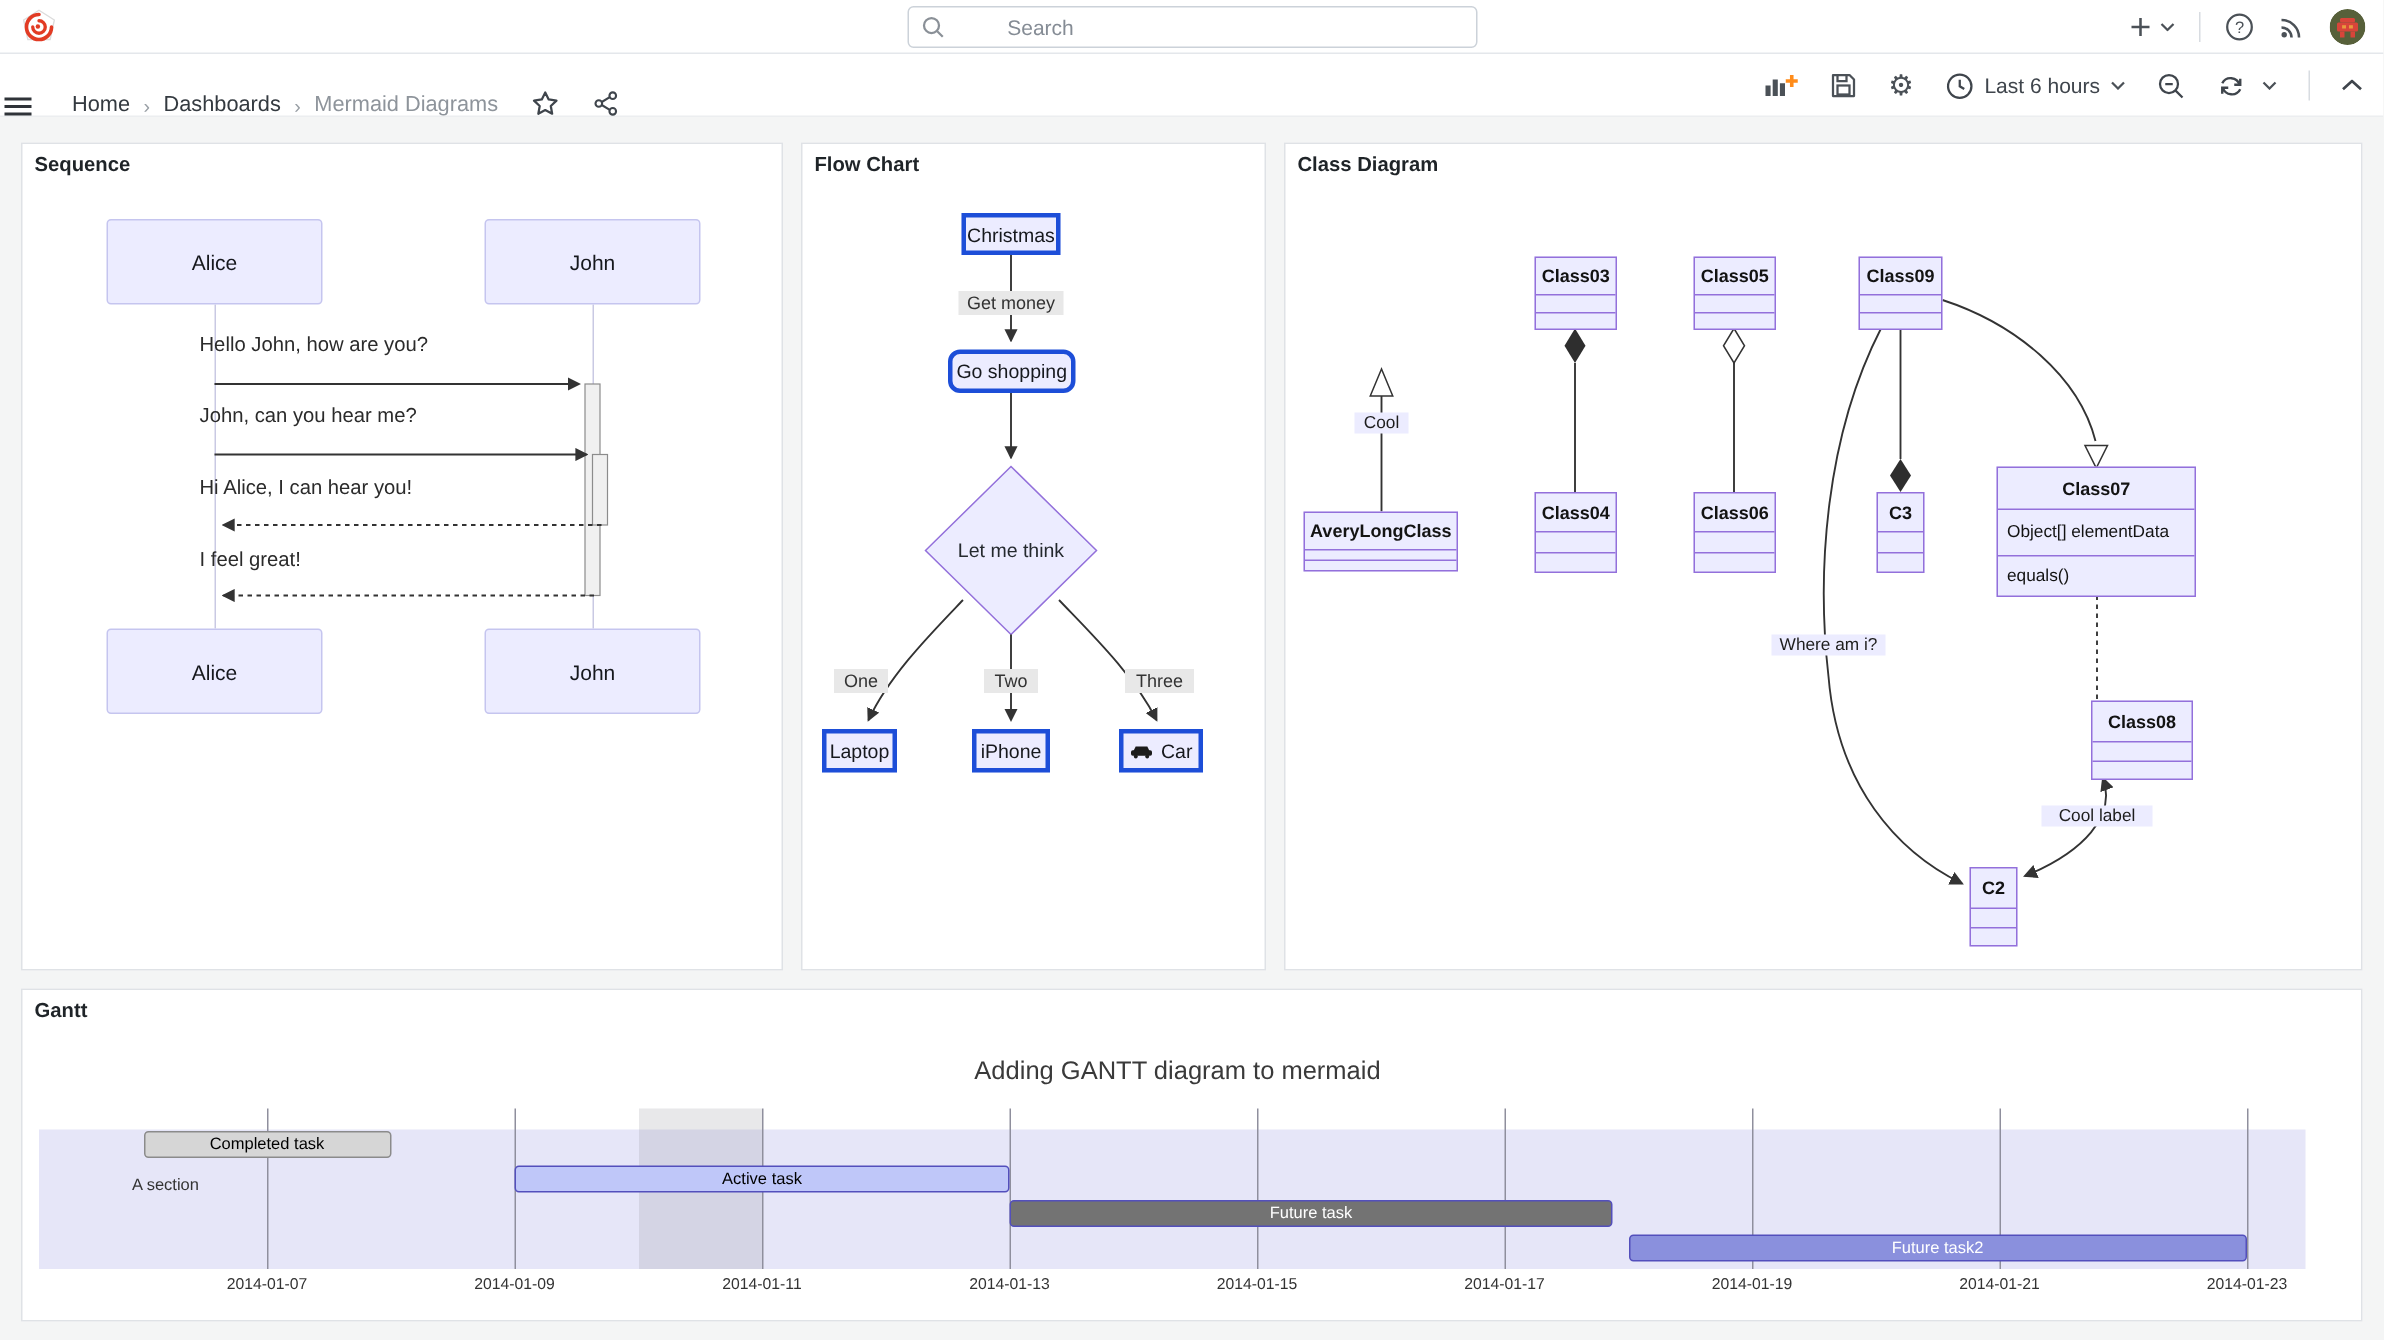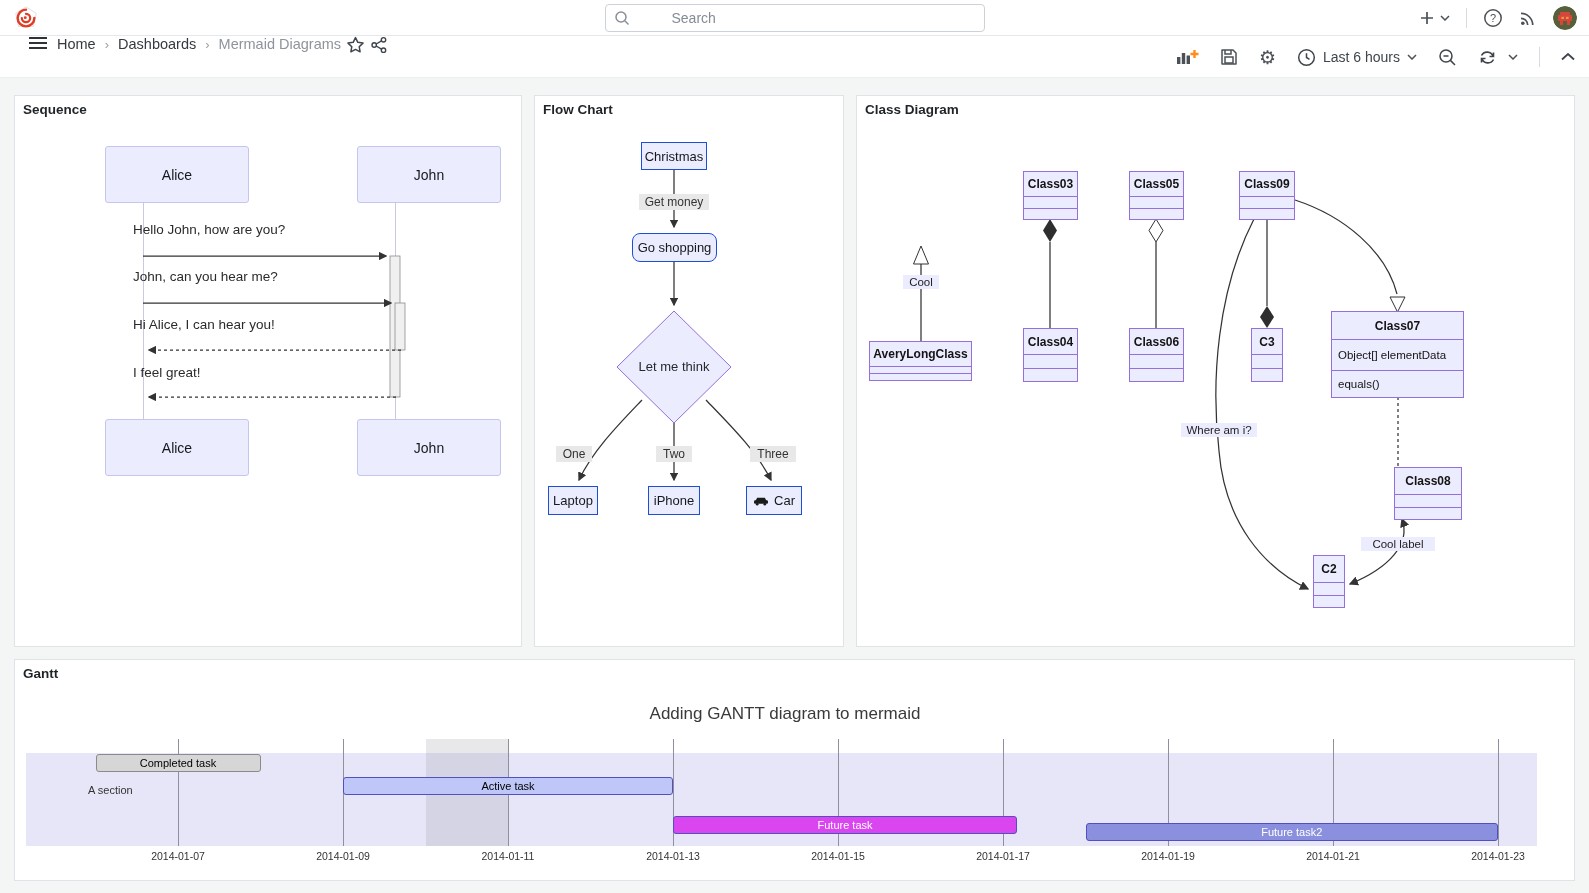--- a/index.html
+++ b/index.html
@@ -7,45 +7,45 @@
   body { font-family:"Liberation Sans", sans-serif; background:#f4f5f5; position:relative; color:#24292e; }
 
   
   .topbar { position:absolute; left:0; top:0; width:1589px; height:36px; background:#fff; border-bottom:1px solid #e4e7eb; z-index:5; }
   .navbar { position:absolute; left:0; top:36px; width:1589px; height:42px; background:#fff; border-bottom:1px solid #eceef0; z-index:5; }
   .logo { position:absolute; left:13px; top:5px; width:26px; height:26px; cursor:pointer; }
   .searchbox { position:absolute; left:50%; transform:translateX(-50%); top:4px; width:380px; height:28px; border:1px solid #ccd2d9; border-radius:4px; background:#fff; display:flex; align-items:center; padding:0 8px; gap:6px; }
   .searchbox input { border:none; outline:none; flex:1; font-size:14px; color:#3d4550; font-family:"Liberation Sans",sans-serif; background:transparent;margin-left:36px; }
   .searchbox input::placeholder { color:#858c95; }
   .top-right { position:absolute; right:12px; top:0; height:36px; display:flex; align-items:center; gap:16px; }
-  .nav-left { position:absolute; left:28px; top:0; height:42px; display:flex; align-items:flex-start; gap:9px; }
+  .nav-left { position:absolute; left:2px; top:0; height:42px; display:flex; align-items:flex-end; gap:26px; }
   .crumbs { display:flex; align-items:center; gap:9px; font-size:14.5px; }
   .crumb { color:#343a40; cursor:pointer; }
   .crumb.current { color:#8e949b; }
   .crumb-sep { color:#9aa0a6; font-size:13px; }
   .nav-right { position:absolute; right:14px; top:0; height:42px; display:flex; align-items:center; gap:21px; }
   .ibtn { display:flex; align-items:center; justify-content:center; cursor:pointer; background:none; border:none; padding:0; }
   .vdiv { width:1px; height:20px; background:#d8dce1; }
   .timepick { display:flex; align-items:center; gap:7px; cursor:pointer; }
   .timepick .tlabel { font-size:14px; color:#3f454c; }
   .gear-glyph { font-size:19px; color:#4b5157; line-height:1; }
   .avatar { width:24px; height:24px; border-radius:50%; overflow:hidden; cursor:pointer; }
 
   
   .panel { position:absolute; background:#fff; border:1px solid #dfe2e6; border-radius:0; }
   .ptitle { position:absolute; left:8px; top:6px; font-size:13.5px; font-weight:600; color:#1f2428; cursor:pointer; z-index:3; }
   .overlay { position:absolute; left:0; top:0; pointer-events:none; }
 
   
   .lifeline { position:absolute; width:1px; background:#c9c9e3; top:107px; height:216px; }
-  .actor { position:absolute; width:144px; height:57px; background:#ECECFF; border:1px solid #c5c5ef; border-radius:3px; display:flex; align-items:center; justify-content:center; font-size:14px; color:#16181d;margin-left:34px; }
+  .actor { position:absolute; width:144px; height:57px; background:#ECECFF; border:1px solid #c5c5ef; border-radius:3px; display:flex; align-items:center; justify-content:center; font-size:14px; color:#16181d; }
   .seq-msg { position:absolute; left:118px; width:272px; font-size:13.5px; color:#2b2b2b; }
 
   
-  .fnode { position:absolute; background:#ECECFF; border:1px solid #1d4ed8; color:#16181d; font-size:13px; display:flex; align-items:center; justify-content:center; gap:5px; }
+  .fnode { position:absolute; background:#ECECFF; border:3px solid #1d4ed8; color:#16181d; font-size:13px; display:flex; align-items:center; justify-content:center; gap:5px; }
   .rounded { border-radius:8px; }
   .elabel { position:absolute; background:#e8e8e8; color:#333; font-size:12px; text-align:center; line-height:16px; }
   .clabel { position:absolute; background:#ECECFF; color:#1d1d1d; font-size:11.5px; text-align:center; line-height:14px; }
   .edge { stroke:#333; stroke-width:1.25; fill:none; }
   .dash { stroke-dasharray:3,3; }
   .shape { fill:#ECECFF; stroke:#9370DB; stroke-width:1; }
   .act { fill:#f0f0f0; stroke:#8c8c8c; stroke-width:0.8; }
   .hollow { fill:#fff; stroke:#333; stroke-width:1; }
   .soliddia { fill:#2e2e2e; }
 
@@ -338,21 +338,21 @@
     <div class="csec" style="height:31px;line-height:22px">Object[] elementData</div>
     <div class="csec" style="height:27px;line-height:19px">equals()</div>
   </div>
   <div class="cbox" style="left:537px;top:371px;width:68px">
     <div class="ctitle" style="height:26px">Class08</div>
     <div class="cempty" style="height:13px"></div>
     <div class="cempty" style="height:12px"></div>
   </div>
   <div class="clabel" style="left:504px;top:441px;width:74px">Cool label</div>
   <div class="clabel" style="left:324px;top:327px;width:76px">Where am i?</div>
-  <div class="cbox" style="left:456px;top:459px;width:32px">
+  <div class="cbox" style="left:456px;top:482px;width:32px">
     <div class="ctitle" style="height:26px">C2</div>
     <div class="cempty" style="height:13px"></div>
     <div class="cempty" style="height:12px"></div>
   </div>
 </div>
 
 <div class="panel" style="left:14px;top:659px;width:1561px;height:222px">
   <div class="ptitle">Gantt</div>
   <div id="gantt-chart" style="position:absolute;left:0;top:0;width:1559px;height:220px">
       <div class="g-band" style="left: 11px; top: 93px; width: 1511px; height: 93px; background: rgb(230, 230, 248);"></div>
@@ -370,18 +370,18 @@
       <div class="g-grid" style="left: 987.5px; top: 79px;"></div>
       <div class="g-tick" style="left: 946px; top: 190px;">2014-01-17</div>
       <div class="g-grid" style="left: 1152.5px; top: 79px;"></div>
       <div class="g-tick" style="left: 1111px; top: 190px;">2014-01-19</div>
       <div class="g-grid" style="left: 1317.5px; top: 79px;"></div>
       <div class="g-tick" style="left: 1276px; top: 190px;">2014-01-21</div>
       <div class="g-grid" style="left: 1482.5px; top: 79px;"></div>
       <div class="g-tick" style="left: 1441px; top: 190px;">2014-01-23</div>
       <div class="g-bar" style="left: 80.5px; top: 94px; width: 165px; background: rgb(214, 214, 214); border-color: rgb(139, 139, 139); color: rgb(0, 0, 0);">Completed task</div>
       <div class="g-bar" style="left: 328px; top: 117px; width: 330px; background: rgb(191, 199, 249); border-color: rgb(83, 79, 188); color: rgb(0, 0, 0);">Active task</div>
-      <div class="g-bar" style="left: 658px; top: 156px; width: 344px; background: #d946ef; border-color: rgb(83, 79, 188); color: rgb(255, 255, 255);">Future task</div>
+      <div class="g-bar" style="left: 658px; top: 140px; width: 402px; background: #737373; border-color: rgb(83, 79, 188); color: rgb(255, 255, 255);">Future task</div>
       <div class="g-bar" style="left: 1070.5px; top: 163px; width: 412.5px; background: rgb(138, 144, 221); border-color: rgb(83, 79, 188); color: rgb(255, 255, 255);">Future task2</div>
     </div>
   <div class="g-chart-title">Adding GANTT diagram to mermaid</div>
   <div class="g-section-label">A section</div>
 </div>
 
 </body></html>

